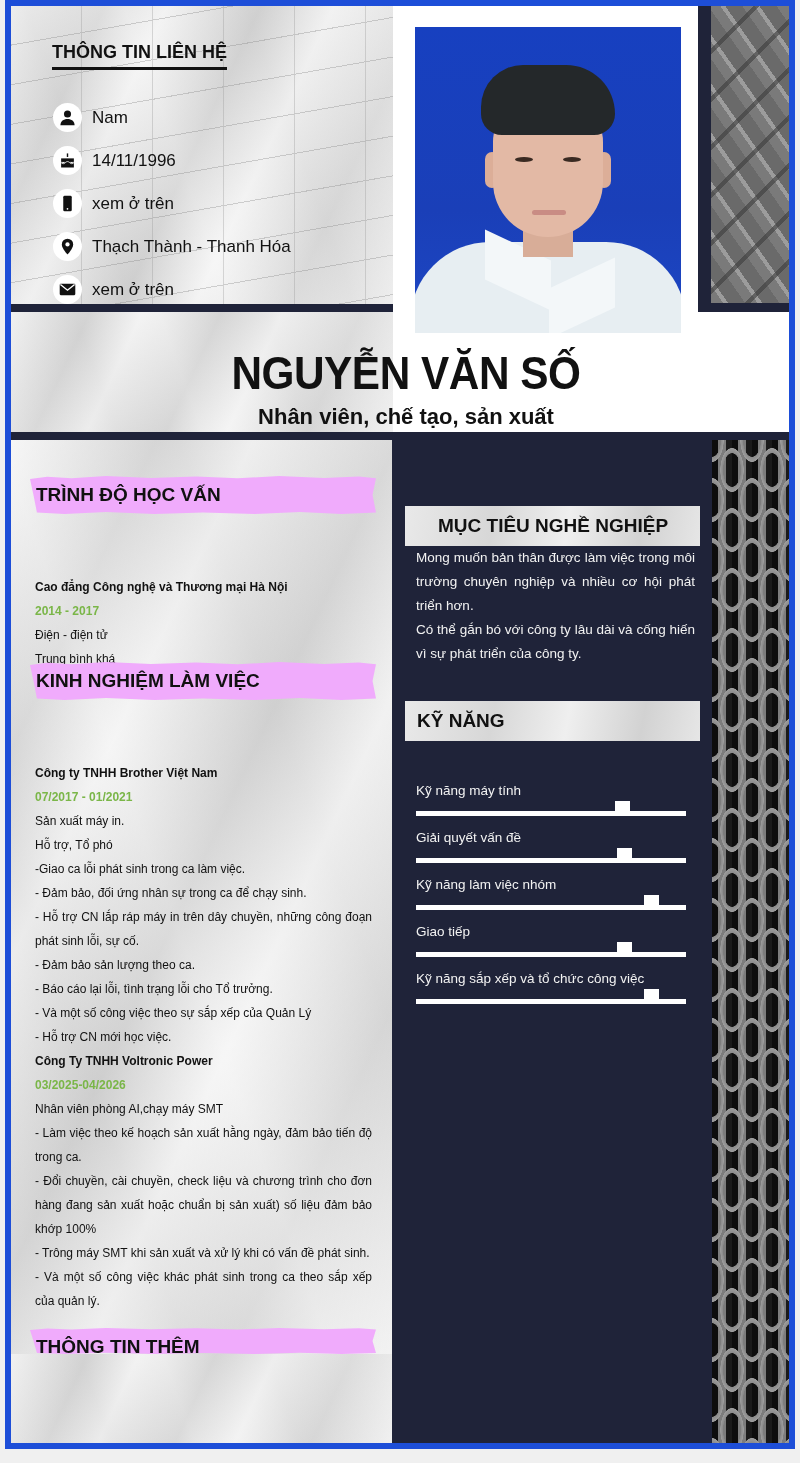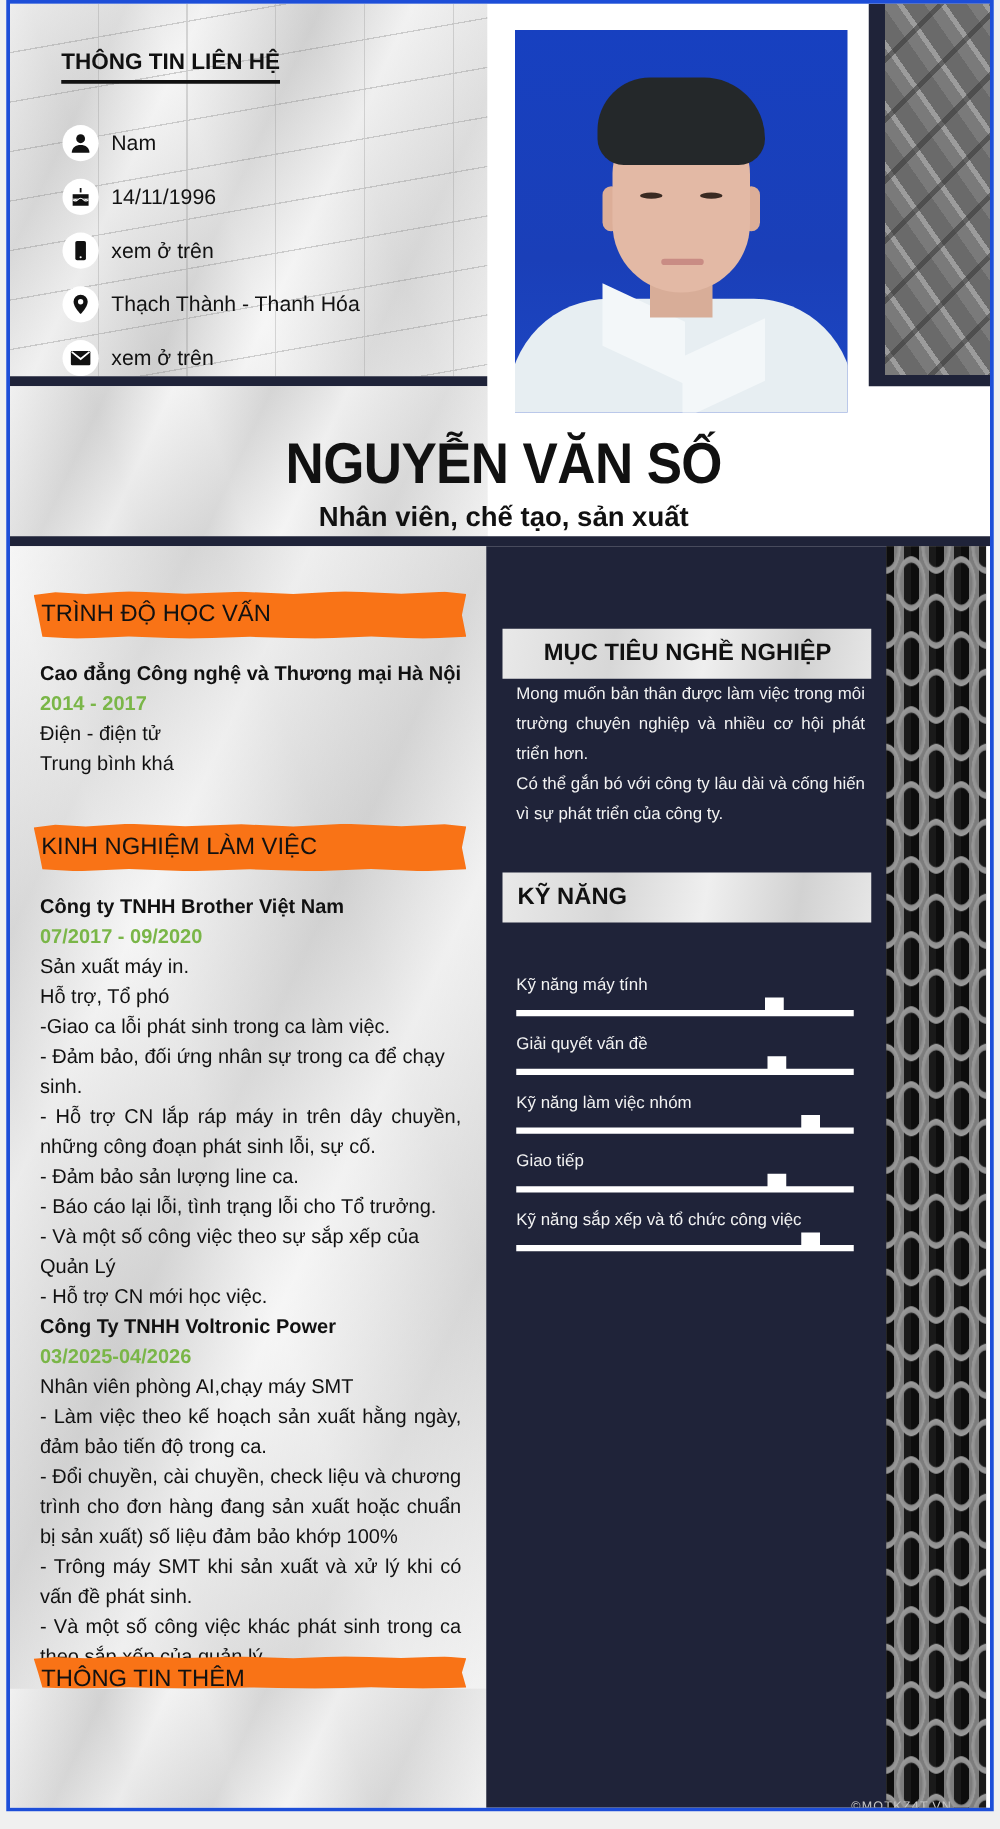--- a/index.html
+++ b/index.html
@@ -1,21 +1,21 @@
 <!DOCTYPE html>
 <html><head>
 <meta charset="utf-8">
 <style>
   * { box-sizing: border-box; margin: 0; padding: 0; }
   html, body { width: 800px; height: 1463px; background: #f0f0f0; overflow: hidden; }
   body { font-family: "Liberation Sans", "DejaVu Sans", sans-serif; position: relative; }
 
   .page {
     position: absolute; left: 5px; top: 0; width: 790px; height: 1449px;
-    background: #ffffff; border: 3px solid #1d4ed8; overflow: hidden;
+    background: #ffffff; border: 6px solid #1d4ed8; overflow: hidden;
   }
 
   
   .paper {
     background:
       linear-gradient(115deg, rgba(255,255,255,0.55) 0%, rgba(200,200,200,0.3) 18%, rgba(255,255,255,0.5) 30%, rgba(190,190,190,0.35) 48%, rgba(255,255,255,0.55) 62%, rgba(205,205,205,0.3) 80%, rgba(255,255,255,0.5) 100%),
       linear-gradient(70deg, #e4e4e4 0%, #d6d6d6 25%, #ececec 45%, #d9d9d9 70%, #e8e8e8 100%);
   }
 
   
@@ -86,26 +86,26 @@
     position: absolute; left: 0; top: 398px; width: 790px; text-align: center;
     font-weight: bold; font-size: 22px; color: #111;
   }
   .divider-bar { position: absolute; left: 0; top: 426px; width: 790px; height: 8px; background: #1f2339; }
 
   
   .left-col { position: absolute; left: 0; top: 434px; width: 381px; height: 915px; }
   .left-col-bottom { position: absolute; left: 0; top: 1348px; width: 381px; height: 100px; }
 
   .torn-heading {
-    position: absolute; left: 19px; width: 346px; height: 38px; background: #f97316;
+    position: absolute; left: 19px; width: 346px; height: 38px; background: #f0abfc;
     clip-path: polygon(0 8%, 5% 2%, 12% 6%, 22% 0, 35% 5%, 48% 1%, 60% 6%, 72% 0, 85% 5%, 95% 1%, 100% 6%, 99% 50%, 100% 96%, 90% 100%, 78% 95%, 65% 100%, 50% 96%, 36% 100%, 22% 95%, 10% 100%, 2% 96%, 1% 50%);
-    font-weight: normal; font-size: 19px; color: #111; padding: 8px 0 0 6px;
-  }
-
-  .left-text { position: absolute; left: 24px; width: 337px; font-size: 16px; color: #111; line-height: 24px; }
+    font-weight: bold; font-size: 19px; color: #111; padding: 8px 0 0 6px;
+  }
+
+  .left-text { position: absolute; left: 24px; width: 337px; font-size: 12px; color: #111; line-height: 24px; margin-top: 44px; }
   .left-text .org { font-weight: bold; }
   .left-text .date { font-weight: bold; color: #7ab648; }
   .left-text .just { text-align: justify; text-align-last: left; }
 
   
   .right-col { position: absolute; left: 381px; top: 434px; width: 320px; height: 1014px; background: #1f2339; }
   .right-pattern {
     position: absolute; left: 701px; top: 434px; width: 80px; height: 1014px; background: #2a2a2a;
     background:
       radial-gradient(ellipse 16px 30px at 50% 50%, transparent 55%, #8a8a8a 57%, #9d9d9d 72%, transparent 74%) 0 0 / 40px 60px,
@@ -227,27 +227,27 @@
   <div class="left-text" style="top:525px;">
     <div class="org">Cao đẳng Công nghệ và Thương mại Hà Nội</div>
     <div class="date">2014 - 2017</div>
     <div>Điện - điện tử</div>
     <div>Trung bình khá</div>
   </div>
 
   <div class="torn-heading" style="top:656px;">KINH NGHIỆM LÀM VIỆC</div>
   <div class="left-text" style="top:711px;">
     <div class="org">Công ty TNHH Brother Việt Nam</div>
-    <div class="date">07/2017 - 09/2020</div>
+    <div class="date">07/2017 - 01/2021</div>
     <div>Sản xuất máy in.</div>
     <div>Hỗ trợ, Tổ phó</div>
     <div>-Giao ca lỗi phát sinh trong ca làm việc.</div>
     <div>- Đảm bảo, đối ứng nhân sự trong ca để chạy sinh.</div>
     <div class="just">- Hỗ trợ CN lắp ráp máy in trên dây chuyền, những công đoạn phát sinh lỗi, sự cố.</div>
-    <div>- Đảm bảo sản lượng line ca.</div>
+    <div>- Đảm bảo sản lượng theo ca.</div>
     <div>- Báo cáo lại lỗi, tình trạng lỗi cho Tổ trưởng.</div>
     <div>- Và một số công việc theo sự sắp xếp của Quản Lý</div>
     <div>- Hỗ trợ CN mới học việc.</div>
     <div class="org">Công Ty TNHH Voltronic Power</div>
     <div class="date">03/2025-04/2026</div>
     <div>Nhân viên phòng AI,chạy máy SMT</div>
     <div class="just">- Làm việc theo kế hoạch sản xuất hằng ngày, đảm bảo tiến độ trong ca.</div>
     <div class="just">- Đổi chuyền, cài chuyền, check liệu và chương trình cho đơn hàng đang sản xuất hoặc chuẩn bị sản xuất) số liệu đảm bảo khớp 100%</div>
     <div class="just">- Trông máy SMT khi sản xuất và xử lý khi có vấn đề phát sinh.</div>
     <div class="just">- Và một số công việc khác phát sinh trong ca theo sắp xếp của quản lý.</div>

